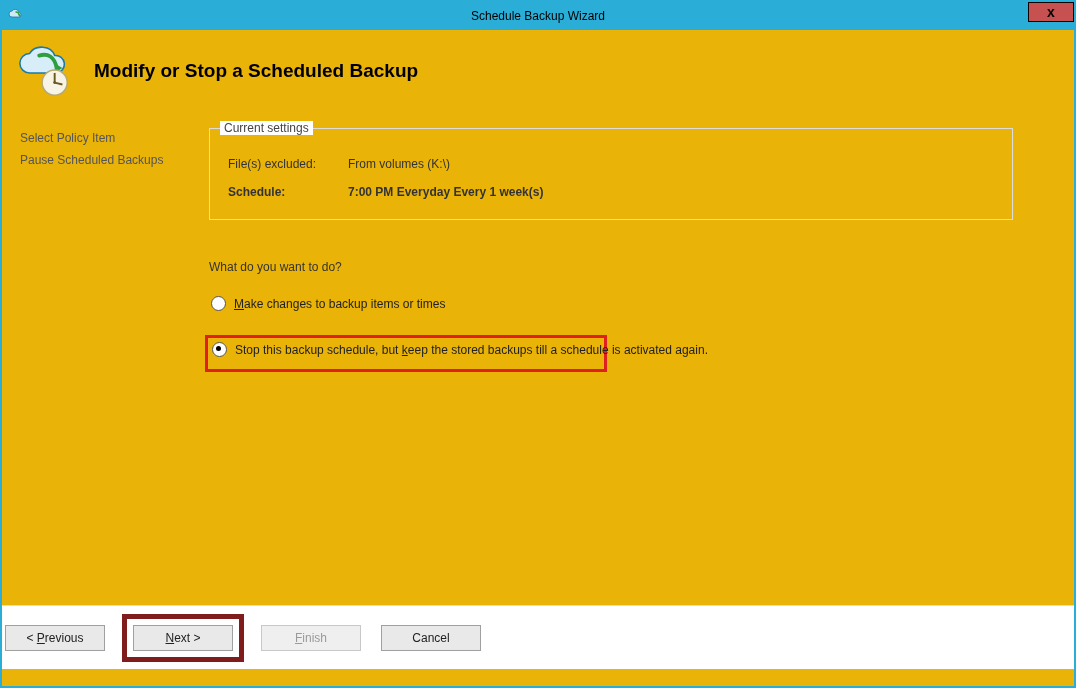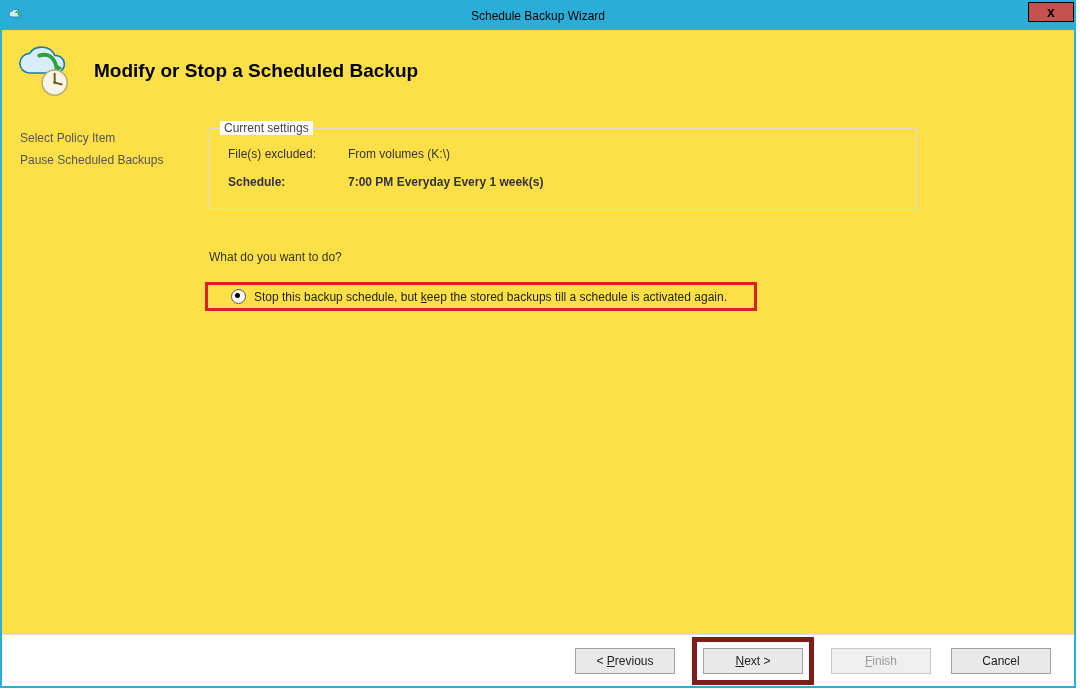--- a/index.html
+++ b/index.html
@@ -10,21 +10,21 @@
     font-family: "Segoe UI", Tahoma, sans-serif;
     font-size: 12px;
     background: #ffffff;
     overflow: hidden;
   }
   .window {
     width: 1076px;
     height: 688px;
     border: 2px solid #2aaed8;
     box-sizing: border-box;
-    background: #fde047;
+    background: #eab308;
     position: relative;
     display: flex;
     flex-direction: column;
   }
   .titlebar {
     height: 28px;
     background: #2aaed8;
     display: flex;
     align-items: center;
     position: relative;
@@ -102,23 +102,23 @@
     color: #fff;
   }
   .content {
     flex: 1;
     padding: 8px 20px 0 20px;
     box-sizing: border-box;
     position: relative;
   }
   .fieldset {
     border: 1px solid #dcdcdc;
-    padding: 18px 18px 20px 18px;
-    position: relative;
-    width: 708px;
+    padding: 28px 18px 20px 18px;
+    position: relative;
+    width: 804px;
     box-sizing: border-box;
   }
   .fieldset .legend {
     position: absolute;
     top: -8px;
     left: 10px;
     background: #fff;
     padding: 0 4px;
     font-size: 12px;
     color: #444;
@@ -140,25 +140,24 @@
   }
   .radio-row {
     display: flex;
     align-items: center;
     margin-bottom: 20px;
     padding: 4px 2px;
     width: fit-content;
   }
   .radio-row.highlighted {
     border: 3px solid #e02020;
-    padding: 4px 8px 4px 4px;
+    padding: 4px 8px 12px 4px;
     margin-left: -4px;
-    width: 552px;
-    box-sizing: border-box;
-    justify-content: center;
+    width: 402px;
+    box-sizing: border-box;
   }
   .radio {
     width: 13px;
     height: 13px;
     border: 1px solid #555;
     border-radius: 50%;
     margin-right: 8px;
     position: relative;
     flex: 0 0 auto;
     background: #fff;
@@ -171,27 +170,26 @@
     background: #000;
     border-radius: 50%;
   }
   .radio-label {
     color: #222;
     white-space: nowrap;
   }
   .u { text-decoration: underline; }
   .button-bar {
     position: absolute;
-    bottom: 0;
+    bottom: 17px;
     left: 0; right: 0;
-    height: 52px;
+    height: 64px;
     border-top: 1px solid #dcdcdc;
     display: flex;
     align-items: center;
-    justify-content: flex-end;
     padding-right: 20px;
     gap: 14px;
     box-sizing: border-box;
     background: #fff;
   }
   .btn {
     width: 100px;
     height: 26px;
     background: #e9e9e9;
     border: 1px solid #a0a0a0;
@@ -266,20 +264,26 @@
           <div class="settings-value">From volumes (K:\)</div>
         </div>
         <div class="settings-row">
           <div class="settings-label">Schedule:</div>
           <div class="settings-value">7:00 PM Everyday Every 1 week(s)</div>
         </div>
       </div>
 
       <div class="question">What do you want to do?</div>
 
+      <div class="radio-row">
+        <span class="radio"></span>
+        <span class="radio-label">
+          <span></span><span class="u">M</span><span>ake changes to backup items or times</span>
+        </span>
+      </div>
 
       <div class="radio-row highlighted">
         <span class="radio checked"></span>
         <span class="radio-label">
           <span>Stop this backup schedule, but </span><span class="u">k</span><span>eep the stored backups till a schedule is activated again.</span>
         </span>
       </div>
 
     </div>
   </div>

